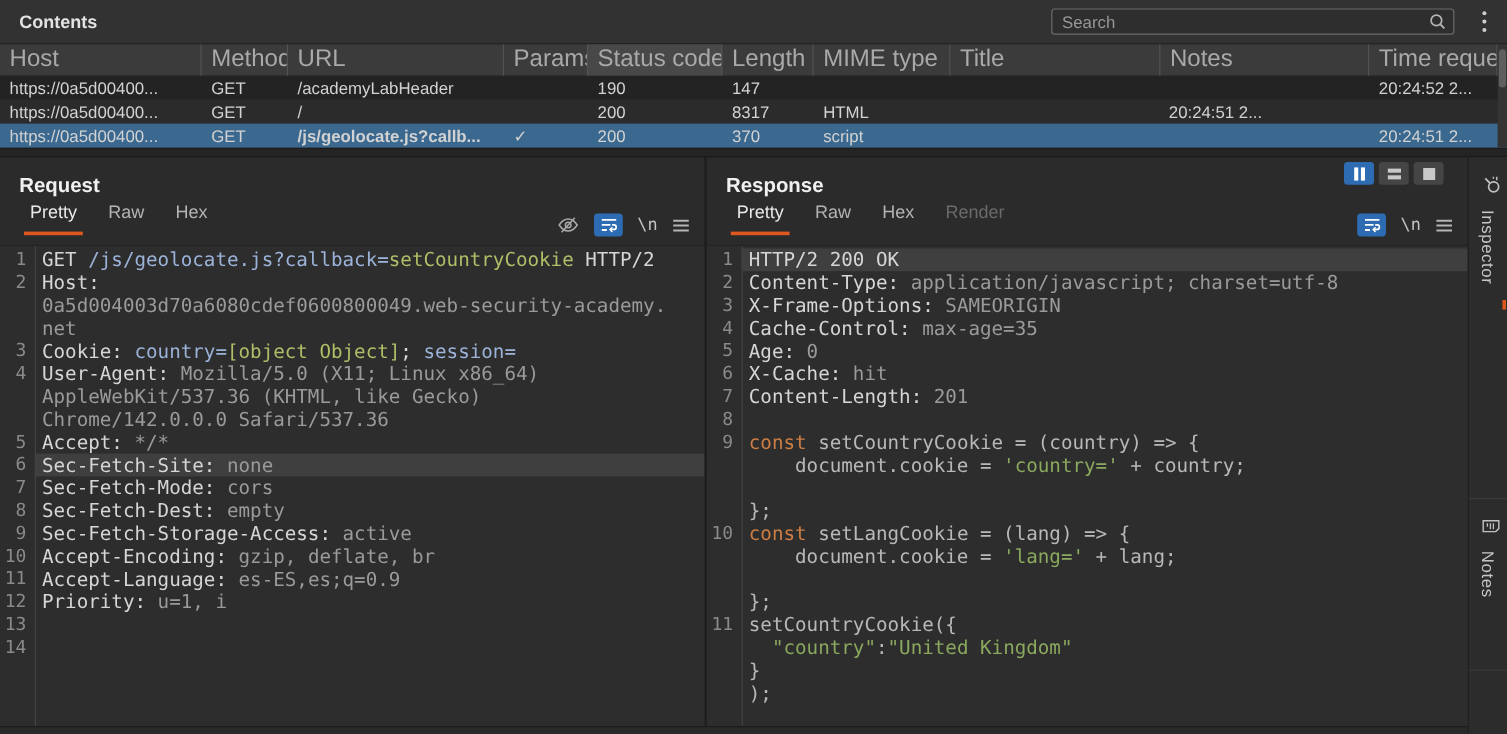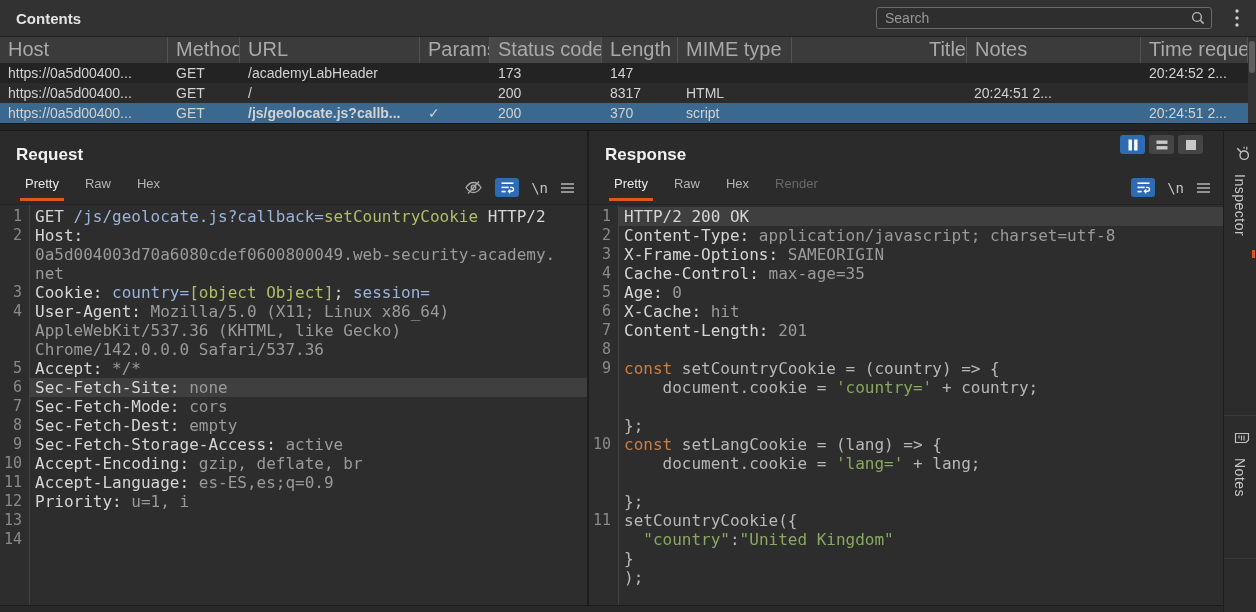--- a/index.html
+++ b/index.html
@@ -36,21 +36,21 @@
   
   .hsplit { height:8px; background:#242424; border-top:1px solid #191919; border-bottom:1px solid #191919; cursor:row-resize; }
 
   
   .main { display:flex; height:482px; }
   .panel { position:relative; }
   .panel.request { width:589px; border-right:2px solid #1d1d1d; }
   .panel.response { flex:1; border-right:1px solid #1d1d1d; }
   .ptitle { font-size:17px; font-weight:bold; color:#f0f0f0; padding:14px 0 0 16px; height:44px; }
   .tabs { position:relative; height:30px; display:flex; align-items:flex-end; padding-left:12px; border-bottom:1px solid #232323; }
-  .tab { font-size:13px; color:#b4b4b4; padding:0 5px 7px 5px; margin:3px 8px; cursor:pointer; border-bottom:3px solid transparent; }
+  .tab { font-size:15px; color:#b4b4b4; padding:0 5px 7px 5px; margin:8px 8px; cursor:pointer; border-bottom:3px solid transparent; }
   .tab.active { color:#e9e9e9; border-bottom-color:#e0571f; }
   .tab.disabled { color:#6a6a6a; cursor:default; }
   .tools { position:absolute; right:12px; bottom:7px; display:flex; align-items:center; gap:12px; }
   .icon-btn { display:flex; align-items:center; justify-content:center; cursor:pointer; }
   .wrap-btn { width:24px; height:19px; background:#2d6cb3; border-radius:3px; }
   .nl { font-family:"DejaVu Sans Mono", monospace; font-size:14px; color:#c4c4c4; cursor:pointer; }
 
   .layout-btns { position:absolute; top:4px; right:20px; display:flex; gap:4px; z-index:3; }
   .lbtn { width:25px; height:19px; border-radius:3px; background:#454545; display:flex; align-items:center; justify-content:center; cursor:pointer; }
   .lbtn.active { background:#2d6cb3; }
@@ -108,31 +108,31 @@
     <div class="thead">
         <div class="thcell" style="width: 168px;"><span>Host</span></div>
         <div class="thcell" style="width: 72px;"><span>Method</span></div>
         <div class="thcell" style="width: 180px;"><span>URL</span></div>
         <div class="thcell" style="width: 70px;"><span>Params</span></div>
         <div class="thcell sorted" style="width: 112px;"><span>Status code</span><span class="caret"><svg width="9" height="6" viewBox="0 0 9 6">
               <path d="M1 5 4.5 1.5 8 5" fill="none" stroke="#b8b8b8" stroke-width="1.3"></path>
             </svg></span></div>
         <div class="thcell" style="width: 76px;"><span>Length</span></div>
         <div class="thcell" style="width: 114px;"><span>MIME type</span></div>
-        <div class="thcell" style="width: 175px; text-align: right;"><span>Title</span></div>
+        <div class="thcell" style="width: 175px;"><span>Title</span></div>
         <div class="thcell" style="width: 174px;"><span>Notes</span></div>
         <div class="thcell" style="width: 107px;"><span>Time reque...</span></div>
       </div>
     <div class="tbody">
         <div class="trow">
           <div class="tcell" style="width: 168px;">https://0a5d00400...</div>
           <div class="tcell" style="width: 72px;">GET</div>
           <div class="tcell" style="width: 180px;">/academyLabHeader</div>
           <div class="tcell" style="width: 70px;"></div>
-          <div class="tcell" style="width: 112px;">173</div>
+          <div class="tcell" style="width: 112px;">190</div>
           <div class="tcell" style="width: 76px;">147</div>
           <div class="tcell" style="width: 114px;"></div>
           <div class="tcell" style="width: 175px;"></div>
           <div class="tcell" style="width: 174px;"></div>
           <div class="tcell" style="width: 107px;">20:24:52 2...</div>
         </div>
         <div class="trow">
           <div class="tcell" style="width: 168px;">https://0a5d00400...</div>
           <div class="tcell" style="width: 72px;">GET</div>
           <div class="tcell" style="width: 180px;">/</div>

